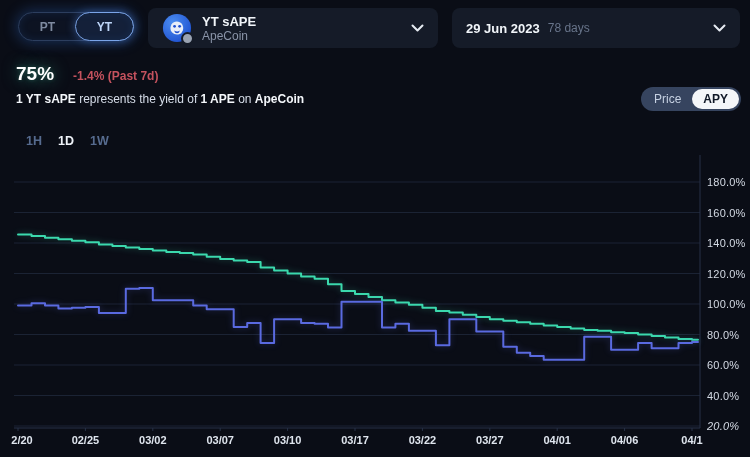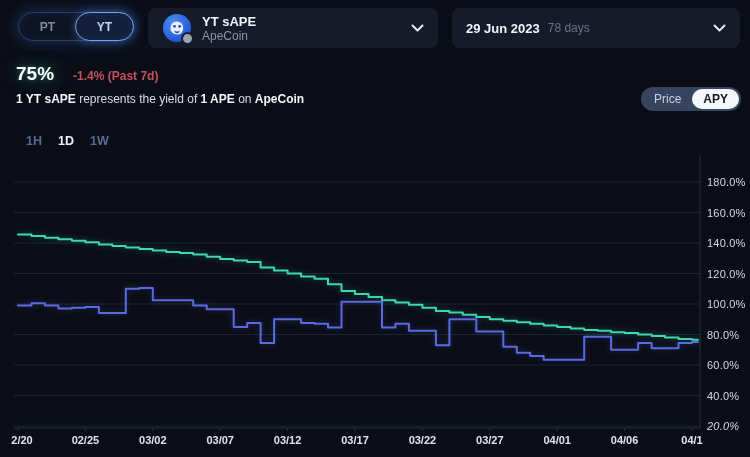--- a/index.html
+++ b/index.html
@@ -93,21 +93,21 @@
       <div class="ytick" style="top: 267.5px;">120.0%</div>
       <div class="ytick" style="top: 298px;">100.0%</div>
       <div class="ytick" style="top: 328.5px;">80.0%</div>
       <div class="ytick" style="top: 359px;">60.0%</div>
       <div class="ytick" style="top: 389.5px;">40.0%</div>
       <div class="ytick" style="top: 420px; font-style: italic;">20.0%</div>
       <div class="xtick" style="left: 22px;">2/20</div>
       <div class="xtick" style="left: 85.4px;">02/25</div>
       <div class="xtick" style="left: 152.8px;">03/02</div>
       <div class="xtick" style="left: 220.2px;">03/07</div>
-      <div class="xtick" style="left: 287.6px;">03/12</div>
+      <div class="xtick" style="left: 287.6px;">03/10</div>
       <div class="xtick" style="left: 355px;">03/17</div>
       <div class="xtick" style="left: 422.4px;">03/22</div>
       <div class="xtick" style="left: 489.8px;">03/27</div>
       <div class="xtick" style="left: 557.2px;">04/01</div>
       <div class="xtick" style="left: 624.6px;">04/06</div>
       <div class="xtick" style="left: 692px;">04/1</div>
     </div>
 
   <div class="mode-toggle">
     <div class="mode-seg">PT</div>

